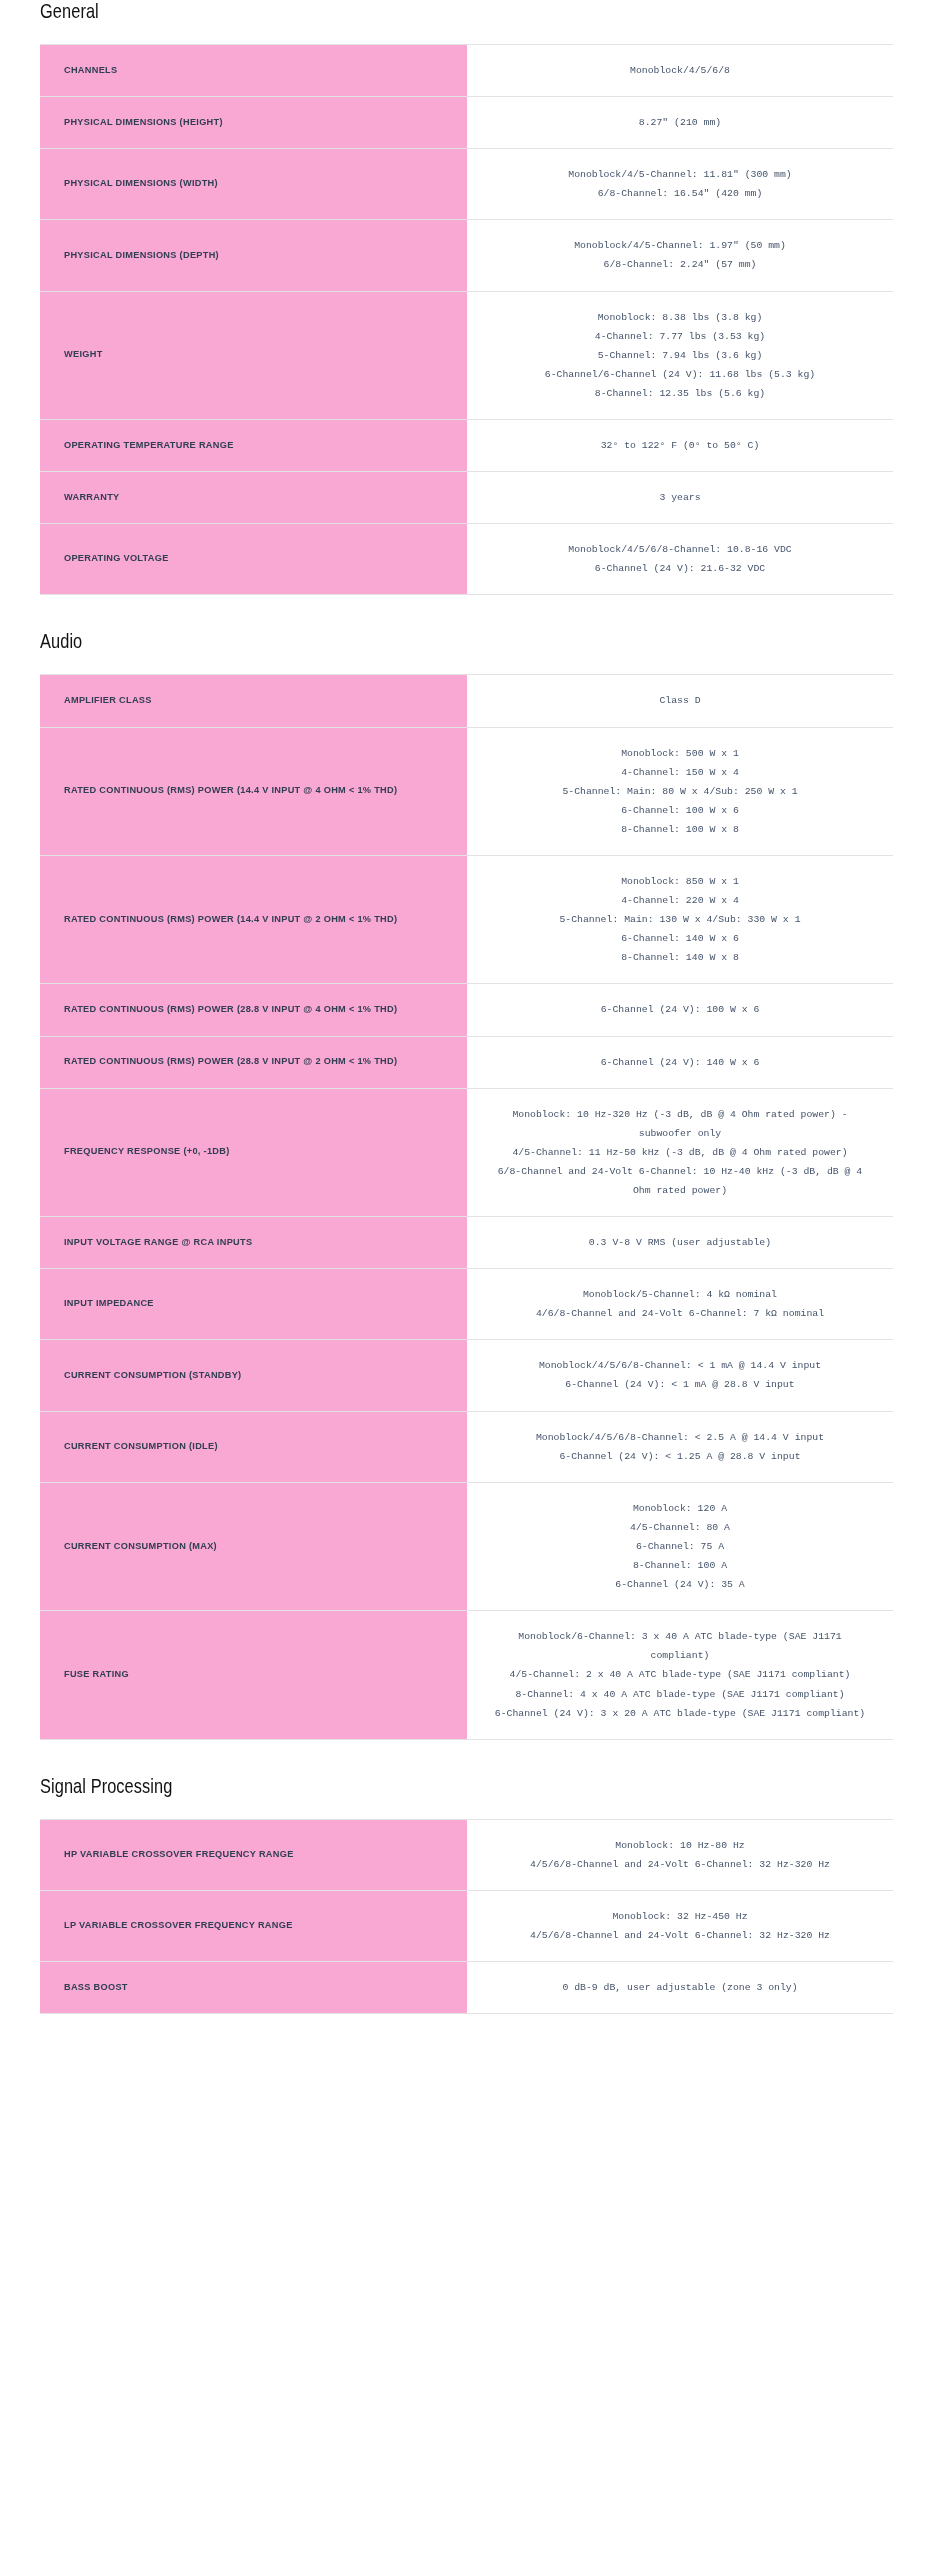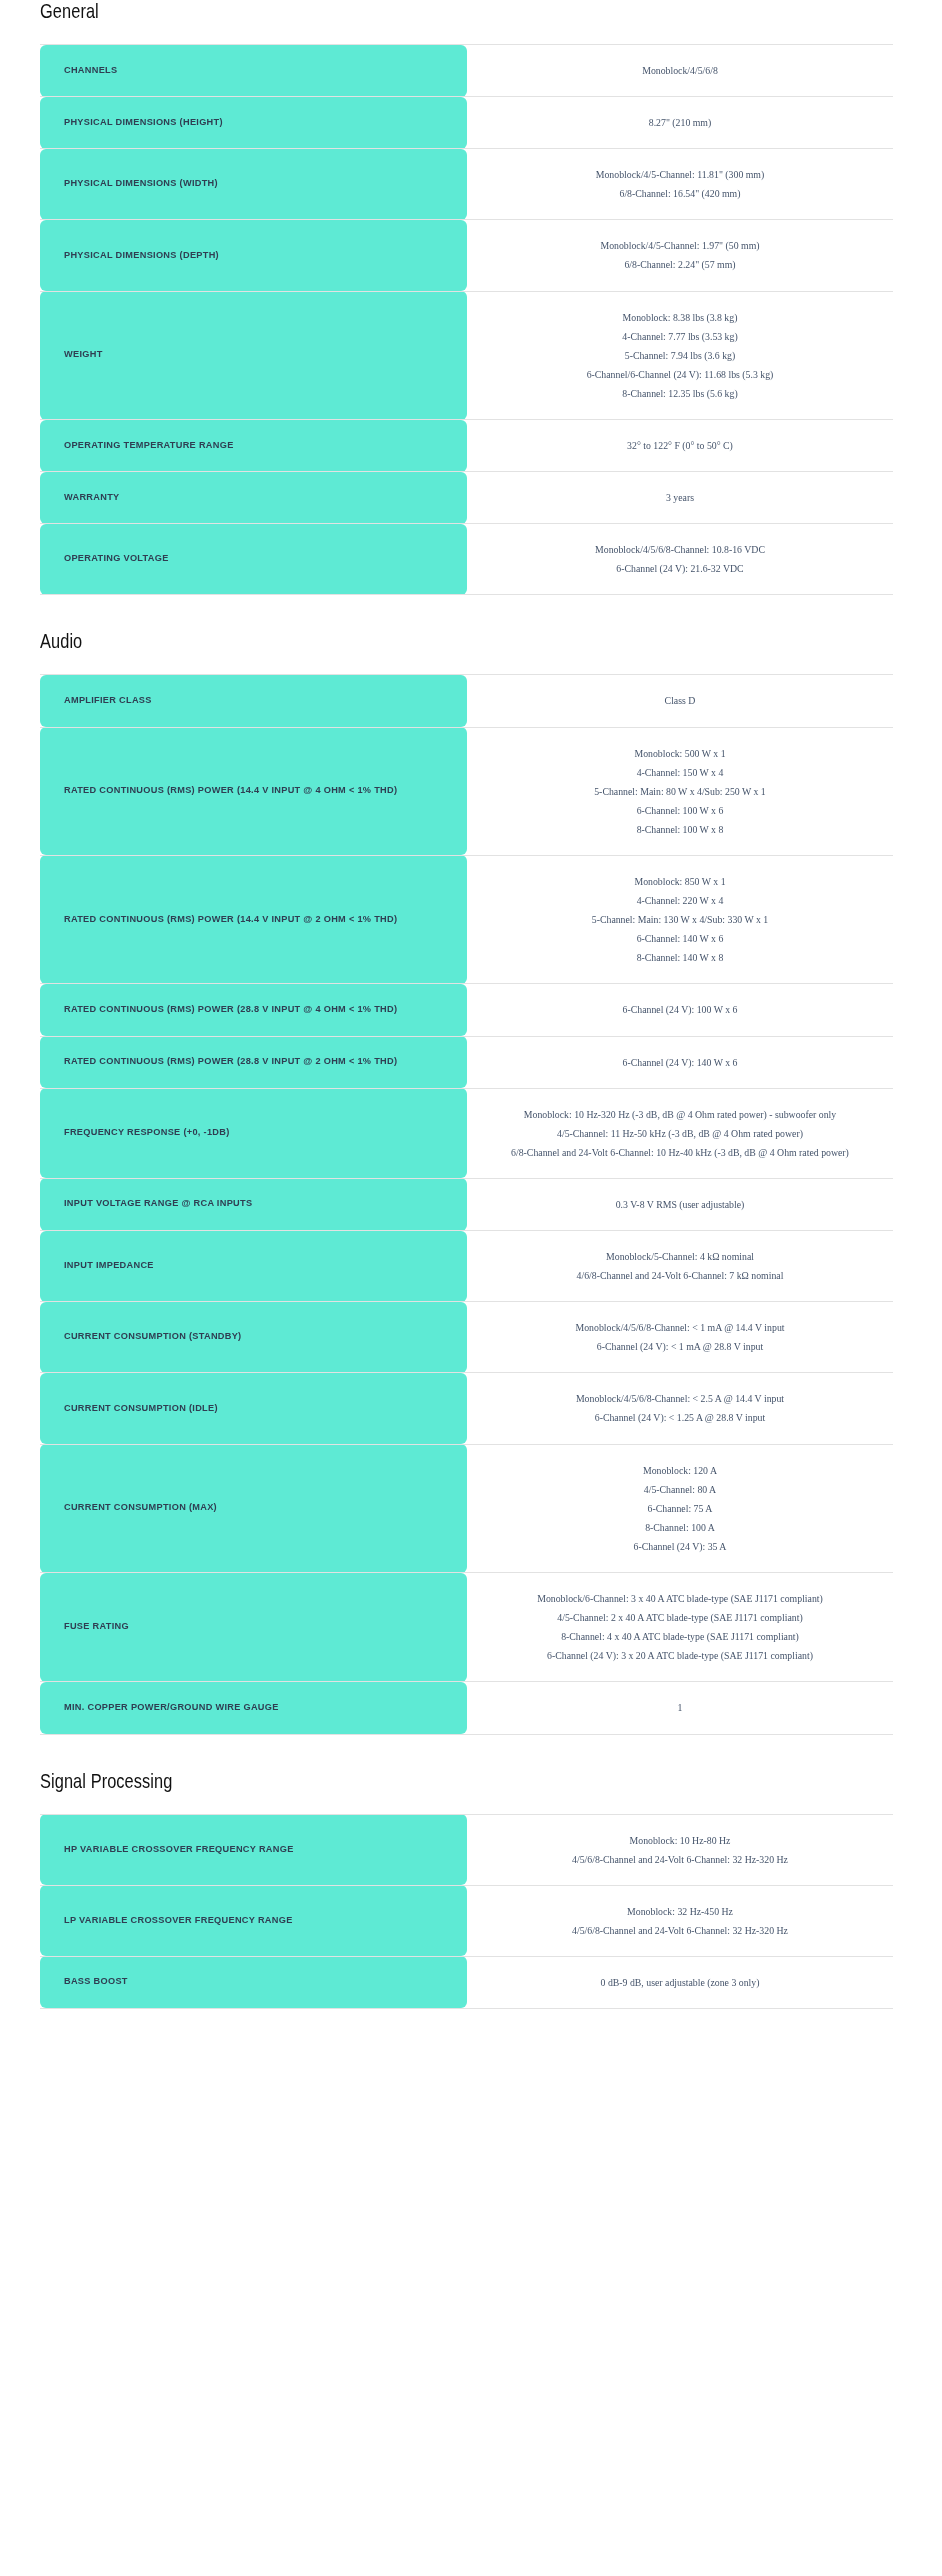--- a/index.html
+++ b/index.html
@@ -50,40 +50,39 @@
   }
   .spec-table tr:first-child {
     border-top: 0.8px solid #e2e2e2;
   }
   .spec-table td {
     vertical-align: middle;
     padding: 0;
   }
   td.spec-label {
     width: 427px;
-    background: #5eead4;
+    background: #f9a8d4;
     padding: 16px 21px 16px 24px;
     box-sizing: border-box;
     font-family: "Liberation Sans Narrow", "Liberation Sans", sans-serif;
     font-stretch: condensed;
     font-size: 9.2px;
     font-weight: 700;
     letter-spacing: 0.3px;
     color: #2f3e52;
     line-height: 1.95;
     text-transform: uppercase;
-    border-radius: 6px;
   }
   td.spec-value {
     width: 426px;
     background: #ffffff;
     padding: 16px 22.4px 16px 22.4px;
     box-sizing: border-box;
     text-align: center;
-    font-family: Liberation Serif, serif;
+    font-family: Liberation Mono, monospace;
     font-stretch: condensed;
     font-size: 9.8px;
     font-weight: 400;
     color: #44536a;
     line-height: 1.95;
   }
   .vline { display: block; }
   .gap-after-table { height: 35px; }
 </style>
 </head>
@@ -247,26 +246,20 @@
             </tr>
             <tr>
               <td class="spec-label">FUSE RATING</td>
               <td class="spec-value">
                 <div class="vline">Monoblock/6-Channel: 3 x 40 A ATC blade-type (SAE J1171 compliant)</div>
                 <div class="vline">4/5-Channel: 2 x 40 A ATC blade-type (SAE J1171 compliant)</div>
                 <div class="vline">8-Channel: 4 x 40 A ATC blade-type (SAE J1171 compliant)</div>
                 <div class="vline">6-Channel (24 V): 3 x 20 A ATC blade-type (SAE J1171 compliant)</div>
               </td>
             </tr>
-            <tr>
-              <td class="spec-label">MIN. COPPER POWER/GROUND WIRE GAUGE</td>
-              <td class="spec-value">
-                <div class="vline">1</div>
-              </td>
-            </tr>
           </tbody>
         </table>
         <div class="gap-after-table"></div>
       </div>
       <div class="section">
         <div class="section-heading-wrap">
           <h2 class="section-heading">Signal Processing</h2>
         </div>
         <table class="spec-table">
           <tbody>

